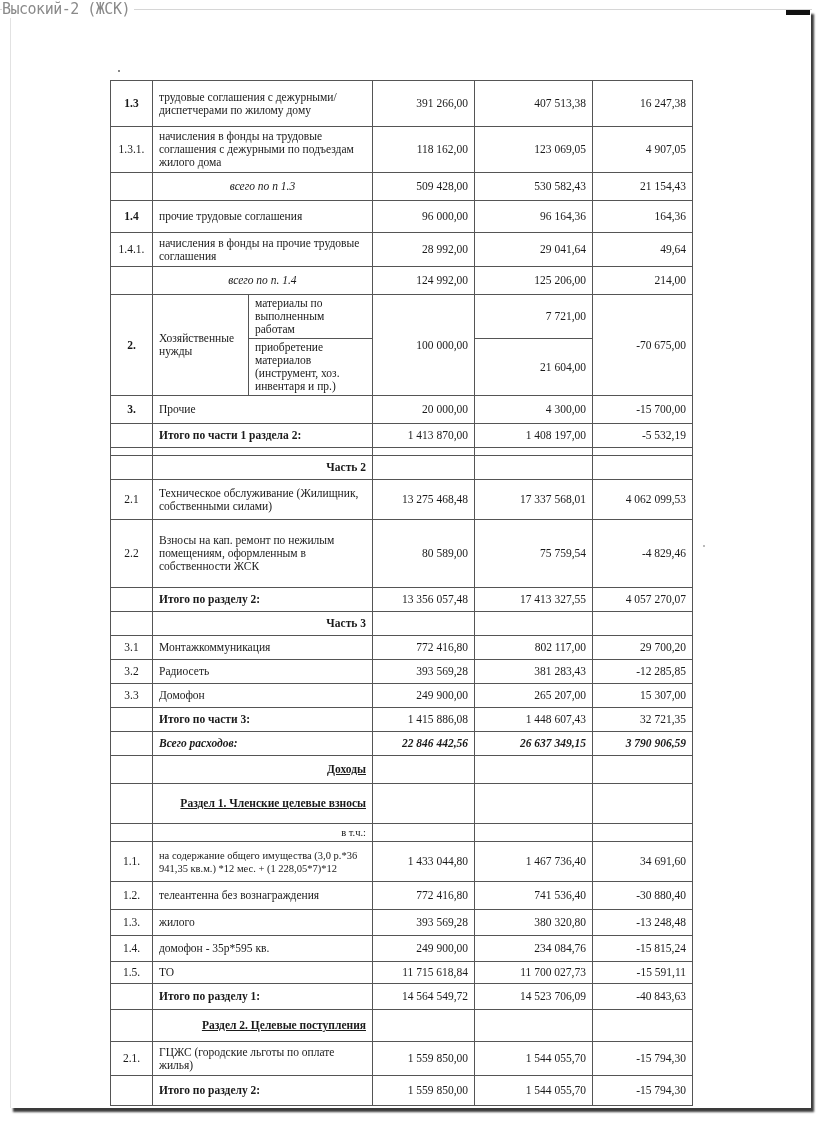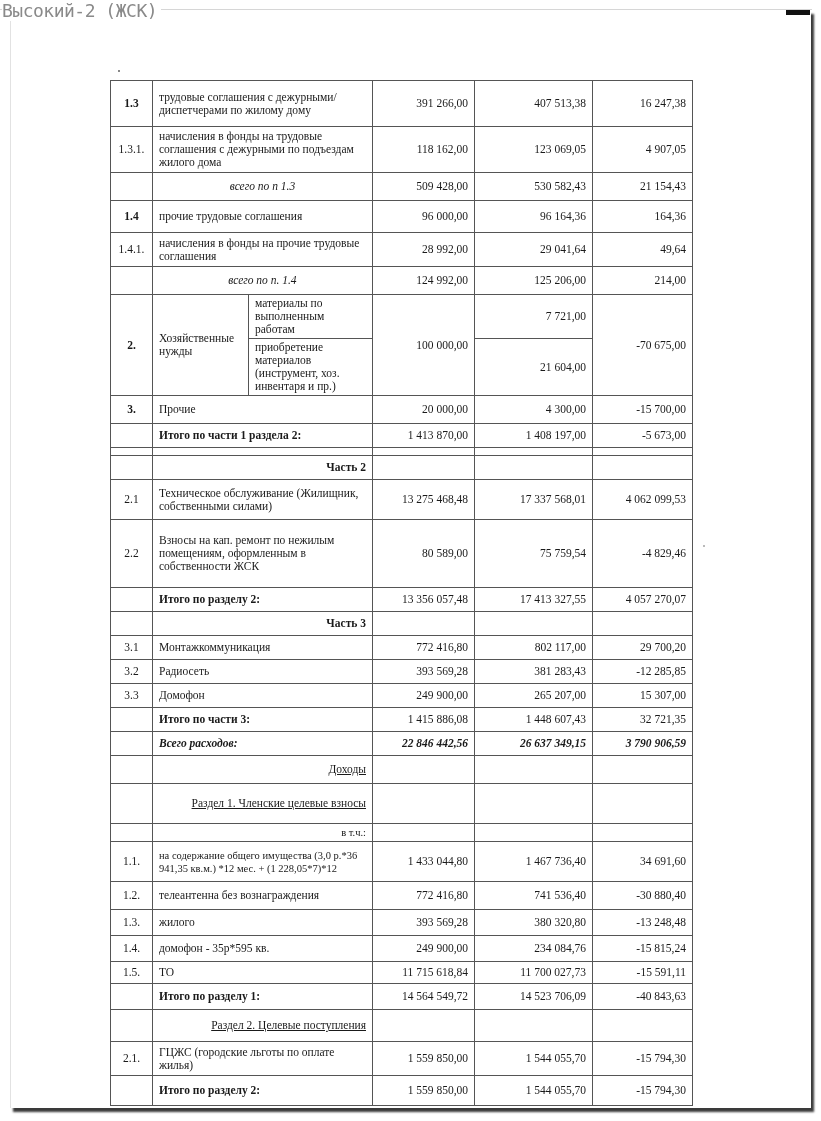--- a/index.html
+++ b/index.html
@@ -1,31 +1,31 @@
 <!DOCTYPE html>
 <html><head>
 <meta charset="utf-8">
 <style>
   html, body { margin:0; padding:0; }
   body { width:821px; height:1121px; background:#ffffff; position:relative; overflow:hidden; font-family:"Liberation Serif", serif; color:#1a1a1a; }
-  .frame-title { position:absolute; left:2px; top:0px; font-family:"DejaVu Sans Mono", monospace; font-size:18px; color:#8a8a8a; letter-spacing:-0.5px; background:#fff; padding-right:4px; z-index:3; }
+  .frame-title { position:absolute; left:2px; top:0px; font-family:"DejaVu Sans Mono", monospace; font-size:15px; color:#8a8a8a; letter-spacing:-0.5px; background:#fff; padding-right:4px; z-index:3; }
   .frame-line-top { position:absolute; left:0; top:9px; width:812px; height:1px; background:#d6d6d6; }
   .page { position:absolute; left:10px; top:10px; width:800px; height:1098px; background:#fff; border-left:1px solid #e2e2e2; box-shadow: 3px 4px 2px #3a3a3a; }
   .corner { position:absolute; left:786px; top:10px; width:24px; height:5px; background:#111; }
   .dot { position:absolute; left:118px; top:70px; width:2px; height:2px; background:#888; }
   .mark { position:absolute; left:702px; top:533px; font-size:12px; color:#333; }
   table.doc { position:absolute; left:110px; top:80px; border-collapse:collapse; table-layout:fixed; font-size:11.5px; }
   table.doc td { border:1px solid #555; padding:2px 6px; vertical-align:middle; line-height:13px; }
   td.num { text-align:center; }
   td.val { text-align:right; padding-right:6px; white-space:nowrap; }
   td.b, .b { font-weight:bold; }
   td.i { font-style:italic;text-align:center; }
   td.bi { font-weight:bold; font-style:italic; }
   td.c { text-align:right; }
-  .u { text-decoration:underline; font-weight:normal; }
+  .u { text-decoration:underline; font-weight:bold; }
   .small { font-size:10.5px;margin-left:11px; }
 </style>
 </head>
 <body>
 
 <div class="frame-line-top"></div>
 <div class="frame-title">Высокий-2 (ЖСК)</div>
 
 <div class="page"></div>
 <div class="corner"></div>
@@ -110,21 +110,21 @@
     <td class="val">20 000,00</td>
     <td class="val">4 300,00</td>
     <td class="val">-15 700,00</td>
   </tr>
 
   <tr style="height:24px">
     <td></td>
     <td colspan="2" class="b">Итого по части 1 раздела 2:</td>
     <td class="val">1 413 870,00</td>
     <td class="val">1 408 197,00</td>
-    <td class="val">-5 673,00</td>
+    <td class="val">-5 532,19</td>
   </tr>
 
   <tr style="height:8px">
     <td style="padding:0"></td>
         <td colspan="2" style="padding:0"></td>
         <td style="padding:0"></td>
         <td style="padding:0"></td>
         <td style="padding:0"></td>
   </tr>
 

